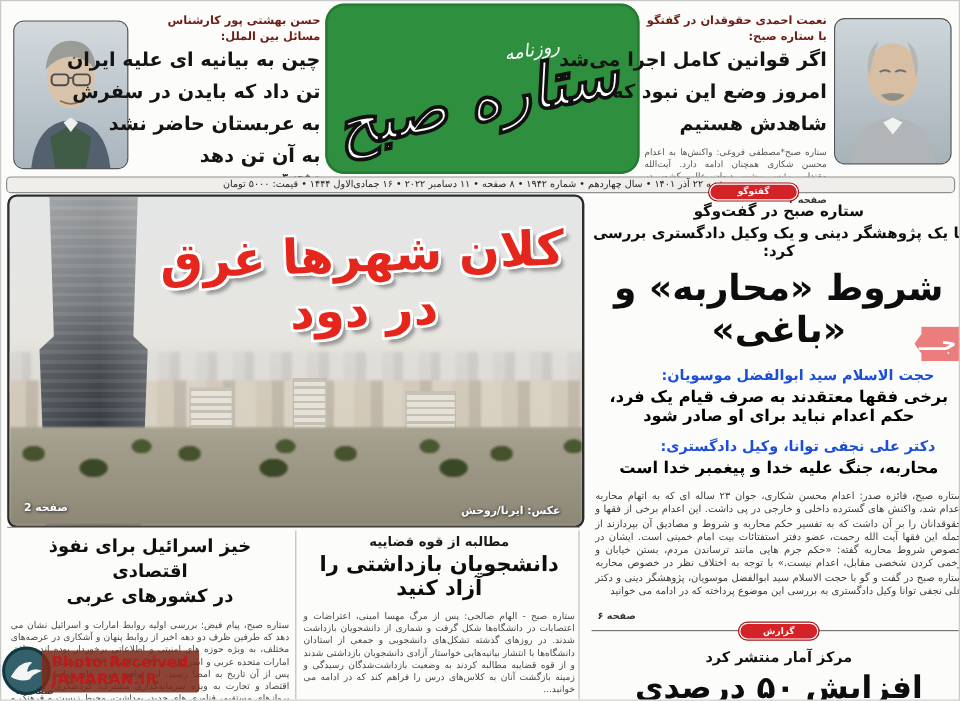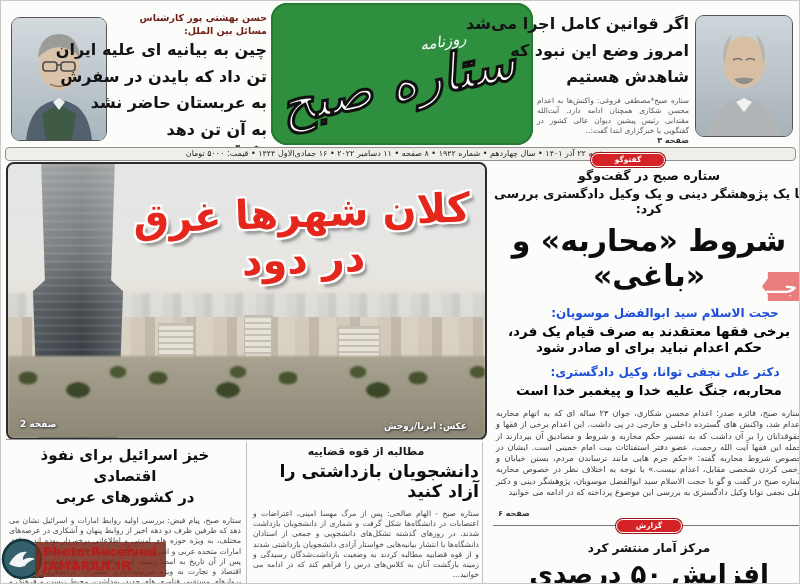--- a/index.html
+++ b/index.html
@@ -74,21 +74,21 @@
     background:rgba(231,96,96,.82);color:#fff;font-weight:bold;font-size:18px;line-height:29px;text-align:center;
     clip-path:polygon(0 50%,15% 22%,15% 0,100% 0,100% 100%,15% 100%,15% 78%);}
   
   .rule-h{position:absolute;left:5px;top:438px;width:477px;border-top:1px solid #9a9a9a;}
   .vdiv{position:absolute;top:441px;height:141px;border-left:1px solid #bfbfbf;}
   .botcol{position:absolute;top:444px;height:138px;}
   .bl{left:8px;width:232px;}
   .bc{left:252px;width:226px;}
   .bh{font-size:15px;font-weight:bold;text-align:center;line-height:21px;color:#101010;}
   .bk{font-size:11px;font-weight:bold;text-align:center;color:#1a1a1a;}
-  .bch{font-size:17.5px;font-weight:bold;margin-top:3px;color:#0d0d0d;}
+  .bch{font-size:17.5px;font-weight:bold;text-align:center;margin-top:3px;color:#0d0d0d;}
   .bbody{font-size:7.6px;line-height:10.2px;color:#474747;text-align:justify;margin-top:8px;}
   
   .wm{position:absolute;left:0;top:537px;z-index:9;display:flex;align-items:center;direction:ltr;}
   .wm-logo{width:42px;height:42px;flex:0 0 auto;}
   .wm-band{background:rgba(124,42,26,.88);color:#b91c1c;padding:3px 9px 4px 8px;margin-left:-8px;border-radius:2px;line-height:14px;}
   .wm-band div{font-size:12.5px;font-weight:bold;letter-spacing:.3px;font-family:"DejaVu Sans","Liberation Sans",sans-serif;}
 </style>
 </head>
 <body>
 
@@ -148,20 +148,21 @@
         <ellipse cx="48" cy="46" rx="21" ry="26" fill="#d8bfa4"></ellipse>
         <path d="M27 42 Q27 24 36 19 Q30 34 29 48 Z" fill="#b5b5b2"></path>
         <path d="M69 42 Q69 24 60 19 Q66 34 67 48 Z" fill="#b5b5b2"></path>
         <path d="M36 19 Q48 12 60 19 Q55 16 48 16 Q41 16 36 19 Z" fill="#cfcfcc"></path>
         <path d="M38 63 Q48 60 58 63 Q54 68 48 68 Q42 68 38 63 Z" fill="#8e8e8a"></path>
         <path d="M37 44 Q42 41 46 44" fill="none" stroke="#6f6f6a" stroke-width="1.6"></path>
         <path d="M50 44 Q54 41 59 44" fill="none" stroke="#6f6f6a" stroke-width="1.6"></path>
       </svg>
     </div>
     <div class="txt">
+      <div class="kicker-sm">نعمت احمدی حقوقدان در گفتگو با ستاره صبح:</div>
       <div class="head-line">اگر قوانین کامل اجرا می‌شد</div>
       <div class="head-line">امروز وضع این نبود که</div>
       <div class="head-line">شاهدش هستیم</div>
       <div class="teaser">ستاره صبح*مصطفی فروغی: واکنش‌ها به اعدام محسن شکاری همچنان ادامه دارد. آیت‌الله مقتدایی رئیس پیشین دیوان عالی کشور در گفتگویی با خبرگزاری ابتدا گفت:..</div>
       <div class="pref">صفحه ۳</div>
     </div>
   </div>
 
   <div class="datebar">سه‌شنبه ۲۲ آذر ۱۴۰۱ • سال چهاردهم • شماره ۱۹۴۲ • ۸ صفحه • ۱۱ دسامبر ۲۰۲۲ • ۱۶ جمادی‌الاول ۱۴۴۴ • قیمت: ۵۰۰۰ تومان</div>
   <div class="pill pill-interview">گفتوگو</div>

